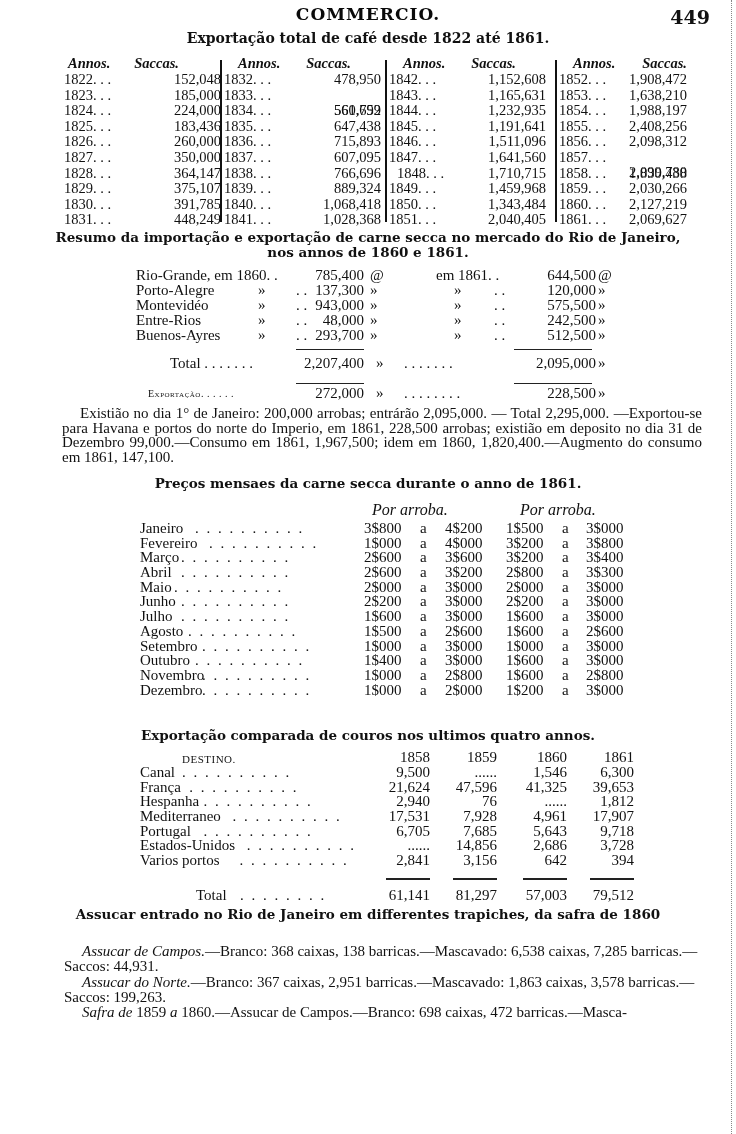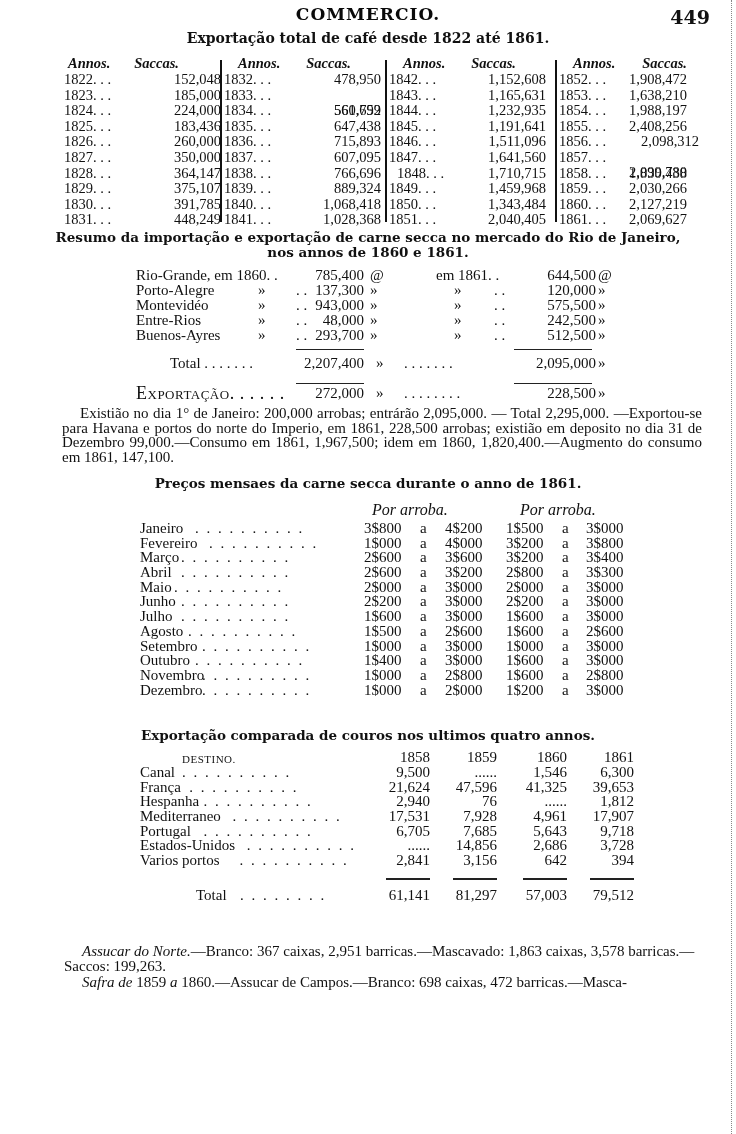--- a/index.html
+++ b/index.html
@@ -130,21 +130,21 @@
       <div class="hd col-v" style="top:0;right:22px">Saccas.</div>
       <div class="col-y yr" style="top:16px;left:0">1852.  .  .</div>
       <div class="col-v val" style="top:16px;right:22px">1,908,472</div>
       <div class="col-y yr" style="top:31.6px;left:0">1853.  .  .</div>
       <div class="col-v val" style="top:31.6px;right:22px">1,638,210</div>
       <div class="col-y yr" style="top:47.2px;left:0">1854.  .  .</div>
       <div class="col-v val" style="top:47.2px;right:22px">1,988,197</div>
       <div class="col-y yr" style="top:62.8px;left:0">1855.  .  .</div>
       <div class="col-v val" style="top:62.8px;right:22px">2,408,256</div>
       <div class="col-y yr" style="top:78.4px;left:0">1856.  .  .</div>
-      <div class="col-v val" style="top:78.4px;right:10px">2,098,312</div>
+      <div class="col-v val" style="top:78.4px;right:22px">2,098,312</div>
       <div class="col-y yr" style="top:94px;left:0">1857.  .  .</div>
       <div class="col-v val" style="top:109px;right:22px">2,099,780</div>
       <div class="col-y yr" style="top:109.6px;left:0">1858.  .  .</div>
       <div class="col-v val" style="top:109.6px;right:22px">1,830,438</div>
       <div class="col-y yr" style="top:125.2px;left:0">1859.  .  .</div>
       <div class="col-v val" style="top:125.2px;right:22px">2,030,266</div>
       <div class="col-y yr" style="top:140.8px;left:0">1860.  .  .</div>
       <div class="col-v val" style="top:140.8px;right:22px">2,127,219</div>
       <div class="col-y yr" style="top:156.4px;left:0">1861.  .  .</div>
       <div class="col-v val" style="top:156.4px;right:22px">2,069,627</div>
@@ -214,21 +214,21 @@
       <span style="left:34px">Total . . . . . . .</span>
       <span style="right:272px">2,207,400</span>
       <span style="left:240px">»</span>
       <span style="left:268px">. . . . . . .</span>
       <span style="right:40px">2,095,000</span>
       <span style="left:462px">»</span>
     </div>
     <div class="rule" style="left:160px;width:68px;top:115px"></div>
     <div class="rule" style="left:378px;width:78px;top:115px"></div>
     <div class="row" style="margin-top:15px">
-      <span class="smallcaps" style="left:0;font-size:18px;font-variant:small-caps">Exportação. . . . . .</span>
+      <span class="smallcaps" style="left:12px;font-size:10px;font-variant:small-caps">Exportação. . . . . .</span>
       <span style="right:272px">272,000</span>
       <span style="left:240px">»</span>
       <span style="left:268px">. . . . . . . .</span>
       <span style="right:40px">228,500</span>
       <span style="left:462px">»</span>
     </div>
   </div>
 
 <div class="abs para" style="top:406px">
   <p class="indent">Existião no dia 1° de Janeiro: 200,000 arrobas; entrárão 2,095,000. — Total 2,295,000. —Exportou-se para Havana e portos do norte do Imperio, em 1861, 228,500 arrobas; existião em deposito no dia 31 de Dezembro 99,000.—Consumo em 1861, 1,967,500; idem em 1860, 1,820,400.—Augmento do consumo em 1861, 147,100.</p>
@@ -435,17 +435,19 @@
       <span style="left:56px">Total</span>
       <span style="left:100px;letter-spacing:2px">. . . . . . . .</span>
       <span style="right:200px">61,141</span>
       <span style="right:133px">81,297</span>
       <span style="right:63px">57,003</span>
       <span style="right:-4px">79,512</span>
     </div>
   </div>
 
 <div class="abs sec-title" style="top:907px">
+  <div>Assucar entrado no Rio de Janeiro em differentes trapiches, da safra de 1860</div>
 </div>
 <div class="abs assucar" style="top:944px">
+  <p class="indent" style="margin:0"><span class="ital">Assucar de Campos.</span><span>—Branco: 368 caixas, 138 barricas.—Mascavado: 6,538 caixas, 7,285 barricas.—Saccos: 44,931.</span></p>
   <p class="indent" style="margin:0"><span class="ital">Assucar do Norte.</span><span>—Branco: 367 caixas, 2,951 barricas.—Mascavado: 1,863 caixas, 3,578 barricas.—Saccos: 199,263.</span></p>
   <p class="indent" style="margin:0"><span class="ital">Safra de</span><span> 1859 </span><span class="ital">a</span><span> 1860.—Assucar de Campos.—Branco: 698 caixas, 472 barricas.—Masca-</span></p>
 </div>
 
 </body></html>

